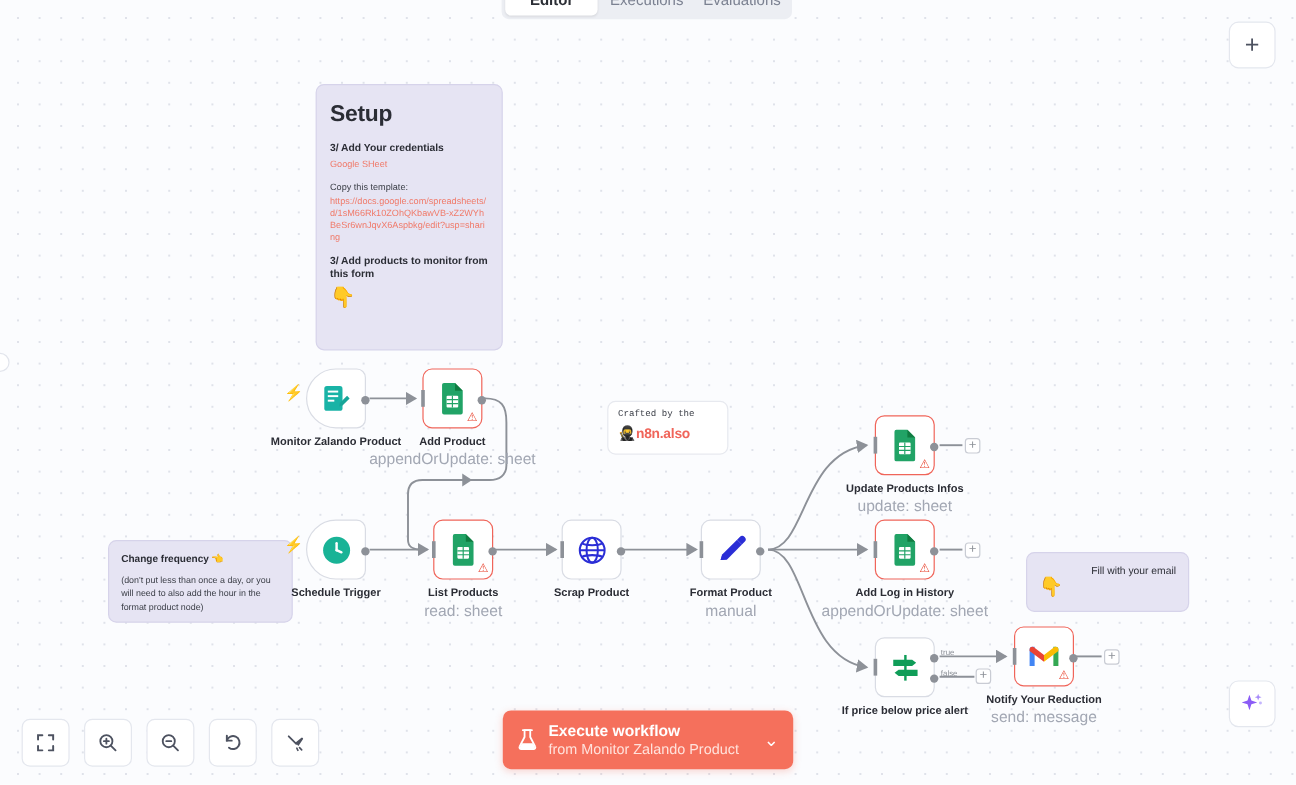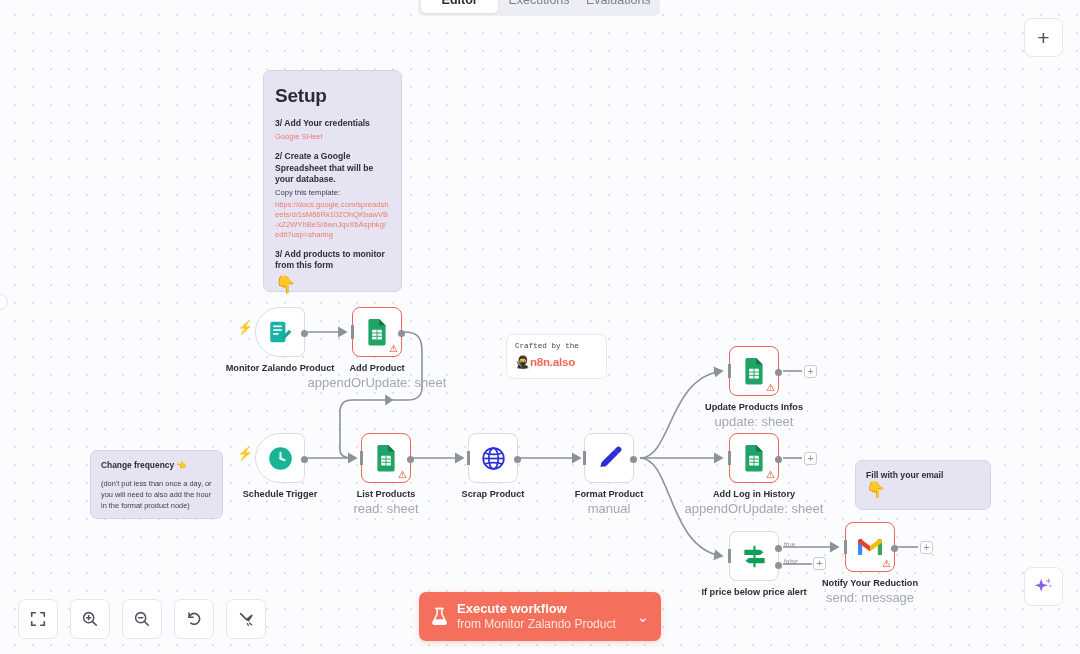--- a/index.html
+++ b/index.html
@@ -51,44 +51,44 @@
   }
 
   
   .sticky {
     position: absolute;
     background: #e6e4f3;
     border: 1px solid #d6d3ea;
     border-radius: 7px;
     z-index: 5;
   }
-  .sticky-setup { left: 263px; top: 70px; width: 139px; height: 222px; padding: 14px 11px; }
+  .sticky-setup { left: 263px; top: 70px; width: 156px; height: 222px; padding: 14px 11px; }
   .sticky-setup .s-title {
     font-size: 19px; font-weight: 700; color: #2b2d35;
     margin: 0 0 11px 0; letter-spacing: -.2px;
   }
   .sticky-setup .s-h {
     font-size: 8.6px; font-weight: 700; color: #2b2d35;
     margin: 0 0 3px 0; line-height: 1.32;
   }
   .sticky-setup .s-link {
     font-size: 7.6px; color: #f07a6a; word-break: break-all;
     line-height: 1.3; margin: 0 0 9px 0; cursor: pointer;
   }
   .sticky-setup .s-sub {
     font-size: 7.6px; color: #3d4049; margin: 0 0 2px 0; line-height: 1.3;
   }
   .sticky-setup .s-emoji { font-size: 17px; line-height: 1; margin-top: 5px; }
 
-  .sticky-freq { left: 90px; top: 450px; width: 133px; height: 69px; padding: 9px 10px; }
+  .sticky-freq { left: 90px; top: 450px; width: 154px; height: 69px; padding: 9px 10px; }
   .sticky-freq .f-title { font-size: 8.4px; font-weight: 700; color: #2b2d35; margin: 0 0 9px 0; }
   .sticky-freq .f-body { font-size: 7.4px; color: #3d4049; line-height: 1.46; margin: 0; }
 
   .sticky-email { left: 855px; top: 460px; width: 136px; height: 50px; padding: 9px 10px; }
-  .sticky-email .e-title { font-size: 8.6px; font-weight: 700; color: #2b2d35; margin: 0 0 2px 0; }
+  .sticky-email .e-title { font-size: 8.6px; font-weight: 400; color: #2b2d35; margin: 0 0 2px 0; text-align: right; }
   .sticky-email .e-emoji { font-size: 16px; line-height: 1; }
 
   .sticky-craft {
     left: 506px; top: 334px; width: 101px; height: 45px;
     background: #ffffff; border: 1px solid #e7e9ef; border-radius: 7px;
     padding: 7px 8px;
   }
   .sticky-craft .c-title { font-size: 7.6px; color: #3d4049; margin: 0 0 2px 0; font-family: Liberation Mono, monospace; }
   .sticky-craft .c-brand { font-size: 11.5px; font-weight: 700; color: #f0655a; letter-spacing: -.2px; }
   .sticky-craft .c-emoji { font-size: 12px; }
@@ -197,21 +197,20 @@
     <div class="tab">Executions</div>
     <div class="tab">Evaluations</div>
   </div>
 
   <div class="left-handle"></div>
 
   <div class="sticky sticky-setup">
     <div class="s-title">Setup</div>
     <div class="s-h">3/ Add Your credentials</div>
     <div class="s-link">Google SHeet</div>
-    <div class="s-h">2/ Create a Google Spreadsheet that will be your database.</div>
     <div class="s-sub">Copy this template:</div>
     <div class="s-link">https://docs.google.com/spreadsheets/d/1sM66Rk10ZOhQKbawVB-xZ2WYhBeSr6wnJqvX6Aspbkg/edit?usp=sharing</div>
     <div class="s-h">3/ Add products to monitor from this form</div>
     <div class="s-emoji">👇</div>
   </div>
 
   <div class="sticky sticky-freq">
     <div class="f-title">
       <span>Change frequency</span>
       <span>👈</span>

